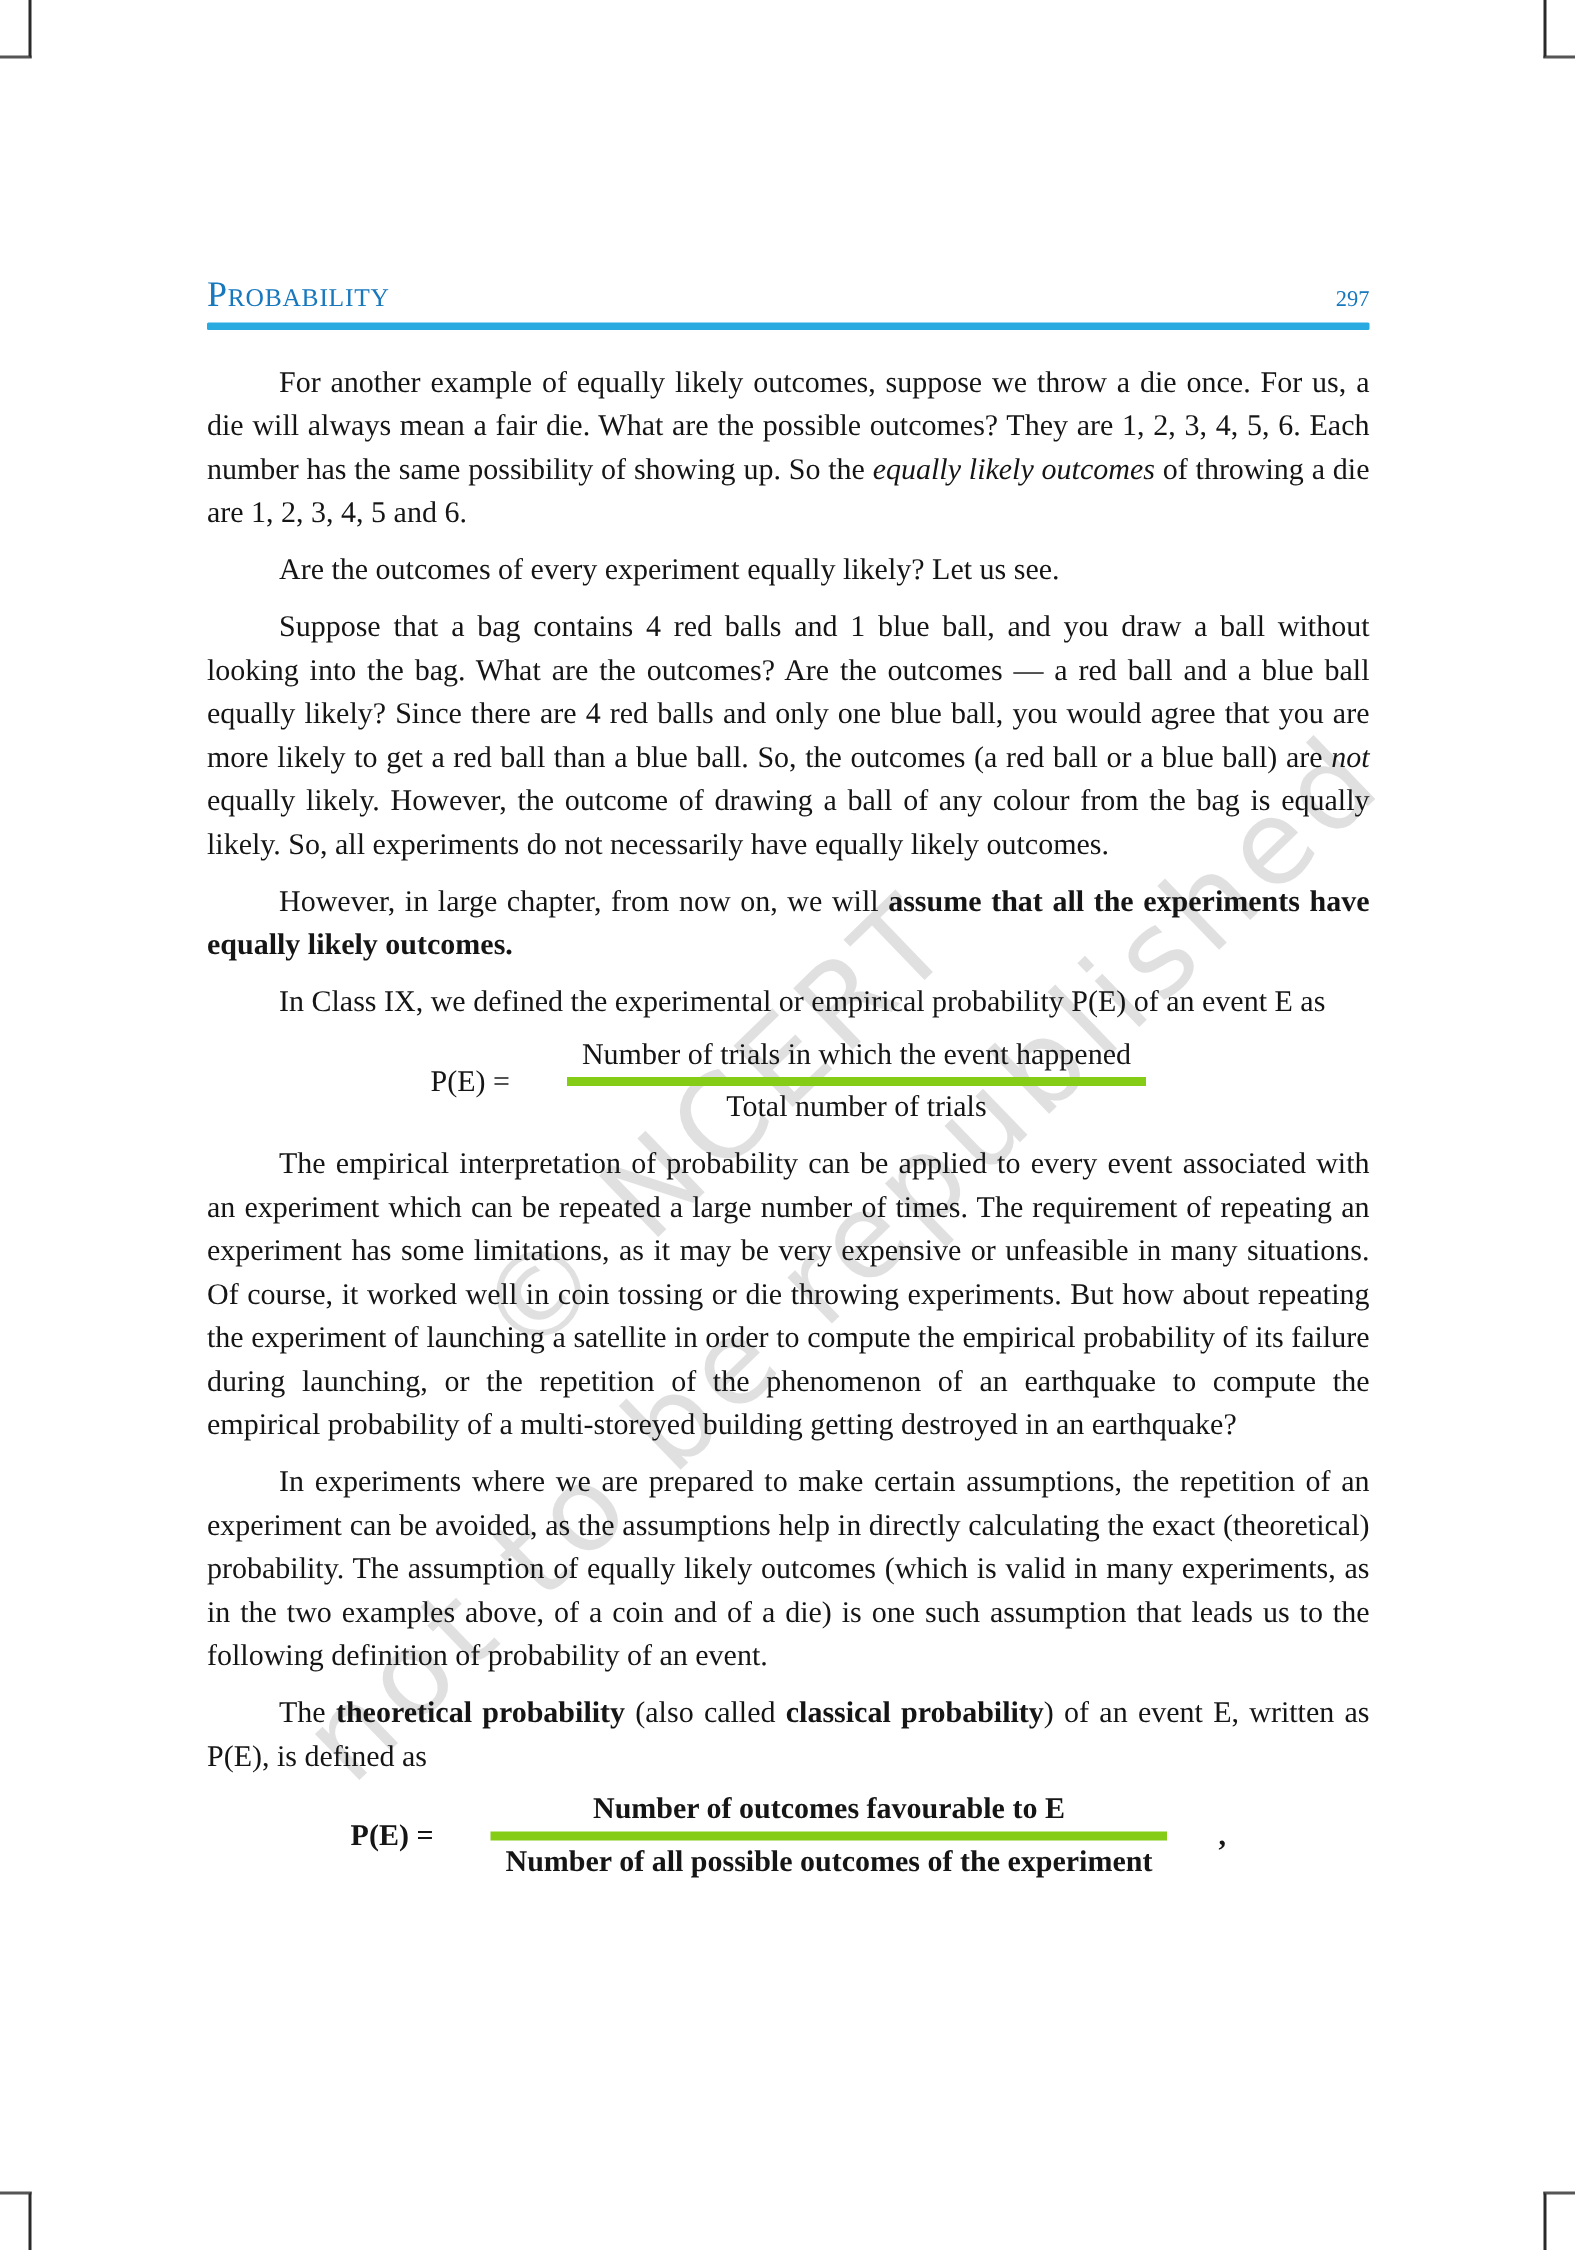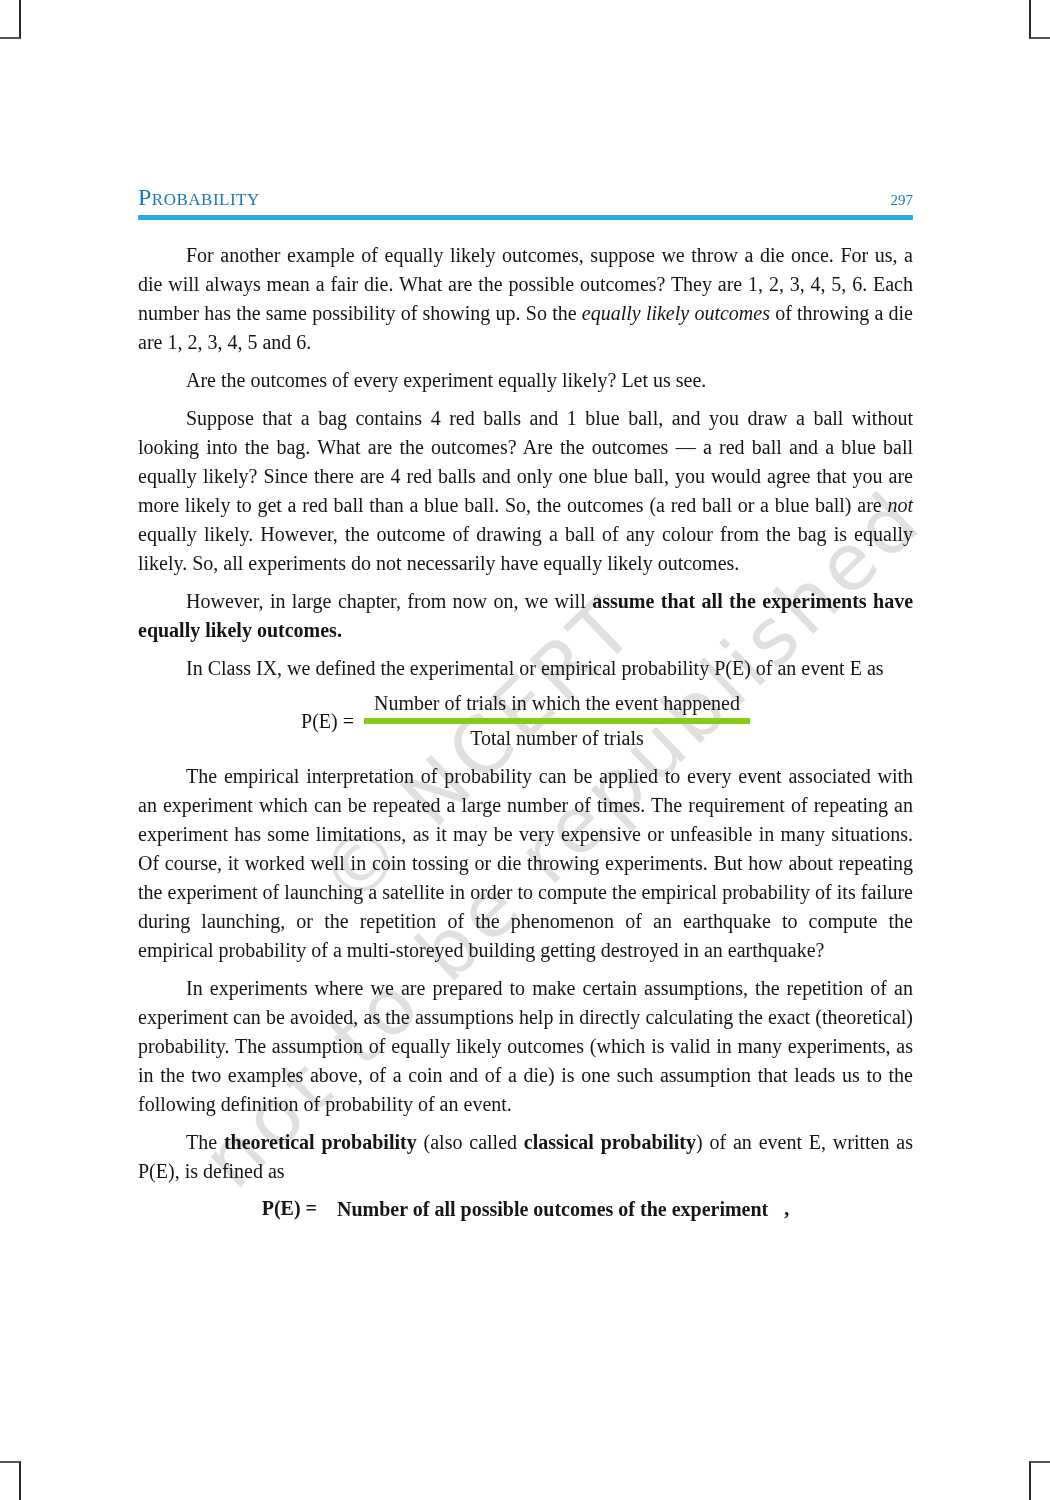--- a/index.html
+++ b/index.html
@@ -66,20 +66,21 @@
     text-align: justify;
     text-indent: 48px;
   }
   .seg-n { font-style: normal; }
   .seg-i { font-style: italic; }
   .seg-b { font-weight: bold; }
   .formula {
     display: flex; justify-content: center; align-items: center;
     margin: 8px 0 12px 0;
     font-size: 20px;
+    gap: 28px;
   }
   .formula .lhs { margin-right: 10px; white-space: nowrap; }
   .frac { display: inline-flex; flex-direction: column; text-align: center; }
   .frac .num { padding: 0 10px 3px 10px; border-bottom: 6px solid #84cc16; white-space: nowrap; }
   .frac .den { padding: 3px 10px 0 10px; white-space: nowrap; }
   .formula.bold { font-weight: bold; }
   .formula .suffix { margin-left: 6px; }
 </style>
 </head>
 <body>
@@ -117,19 +118,20 @@
         </span>
       </div>
 
       <p class="para"><span class="seg-n">The empirical interpretation of probability can be applied to every event associated with an experiment which can be repeated a large number of times. The requirement of repeating an experiment has some limitations, as it may be very expensive or unfeasible in many situations. Of course, it worked well in coin tossing or die throwing experiments. But how about repeating the experiment of launching a satellite in order to compute the empirical probability of its failure during launching, or the repetition of the phenomenon of an earthquake to compute the empirical probability of a multi-storeyed building getting destroyed in an earthquake?</span></p>
       <p class="para"><span class="seg-n">In experiments where we are prepared to make certain assumptions, the repetition of an experiment can be avoided, as the assumptions help in directly calculating the exact (theoretical) probability. The assumption of equally likely outcomes (which is valid in many experiments, as in the two examples above, of a coin and of a die) is one such assumption that leads us to the following definition of probability of an event.</span></p>
       <p class="para"><span class="seg-n">The </span><span class="seg-b">theoretical probability</span><span class="seg-n"> (also called </span><span class="seg-b">classical probability</span><span class="seg-n">) of an event E, written as P(E), is defined as</span></p>
 
       <div class="formula bold">
         <span class="lhs">P(E) =</span>
         <span class="frac">
+          <span class="num">Number of outcomes favourable to E</span>
           <span class="den">Number of all possible outcomes of the experiment</span>
         </span>
         <span class="suffix">,</span>
       </div>
     </main>
   </div>
 </div>
 
 </body></html>

